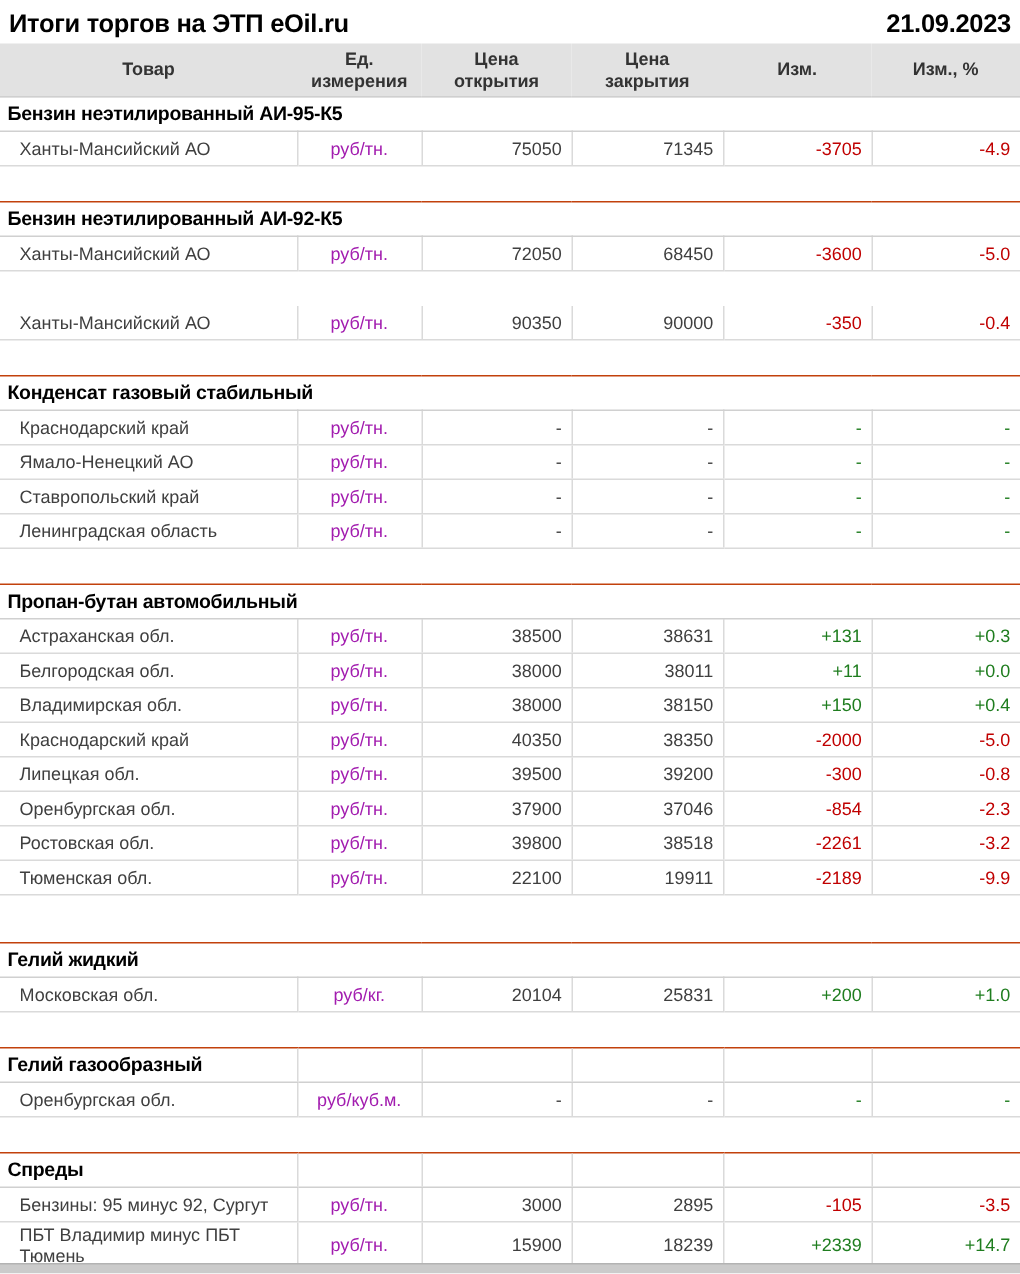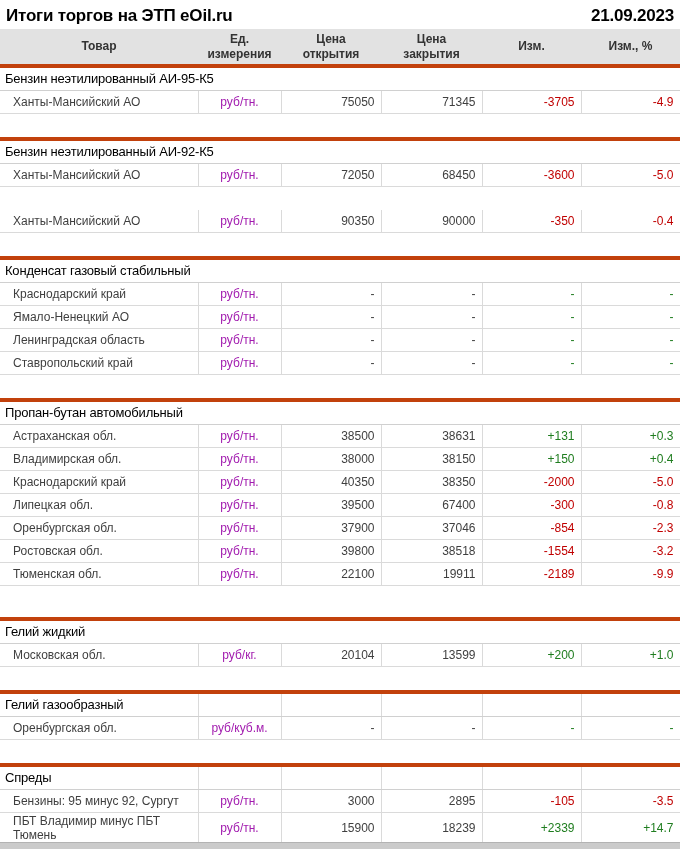--- a/index.html
+++ b/index.html
@@ -26,22 +26,22 @@
   td{font-size:12px;line-height:14px;height:20px;padding:1px 4px;vertical-align:middle;overflow:hidden;}
   tr.data td{border-bottom:1px solid var(--border);}
   tr.data td + td{border-left:1px solid var(--border);}
   tr.data td:last-child{border-right:1px solid var(--border);margin-left:36px;}
   td.c-product{text-align:left;padding-left:13px;}
   td.c-unit{text-align:center;color:#a21caf;}
   td.num{text-align:right;padding-right:6px;}
   td.neg{color:var(--neg);}
   td.pos{color:var(--pos);}
   tr.section td{
-    font-weight:normal;color:#000;font-size:13px;letter-spacing:-0.2px;
-    border-bottom:1px solid #d0d0d0;border-top:4px solid #c2410c;
+    font-weight:bold;color:#000;font-size:13px;letter-spacing:-0.2px;
+    border-bottom:1px solid #d0d0d0;border-top:1px solid #c2410c;
     padding-left:5px;height:20px;
   }
   tr.section.grid td + td{border-left:1px solid var(--border);}
   tr.section.grid td:last-child{border-right:1px solid var(--border);}
   tr.spacer td{height:23px;padding:0;border:none;}
   tr.spacer.big td{height:31px;}
   .bottombar{
     position:absolute;left:0;bottom:0;width:680px;height:6px;
     background:var(--bar);border-top:1px solid #b3b3b3;
   }
@@ -129,29 +129,29 @@
       </tr>
       <tr class="data">
         <td class="c-product">Ямало-Ненецкий АО</td>
         <td class="c-unit">руб/тн.</td>
         <td class="num">-</td>
         <td class="num">-</td>
         <td class="num pos">-</td>
         <td class="num pos">-</td>
       </tr>
       <tr class="data">
+        <td class="c-product">Ставропольский край</td>
+        <td class="c-unit">руб/тн.</td>
+        <td class="num">-</td>
+        <td class="num">-</td>
+        <td class="num pos">-</td>
+        <td class="num pos">-</td>
+      </tr>
+      <tr class="data">
         <td class="c-product">Ленинградская область</td>
-        <td class="c-unit">руб/тн.</td>
-        <td class="num">-</td>
-        <td class="num">-</td>
-        <td class="num pos">-</td>
-        <td class="num pos">-</td>
-      </tr>
-      <tr class="data">
-        <td class="c-product">Ставропольский край</td>
         <td class="c-unit">руб/тн.</td>
         <td class="num">-</td>
         <td class="num">-</td>
         <td class="num pos">-</td>
         <td class="num pos">-</td>
       </tr>
       <tr class="spacer">
         <td colspan="6"></td>
       </tr>
       <tr class="section">
@@ -159,78 +159,86 @@
       </tr>
       <tr class="data">
         <td class="c-product">Астраханская обл.</td>
         <td class="c-unit">руб/тн.</td>
         <td class="num">38500</td>
         <td class="num">38631</td>
         <td class="num pos">+131</td>
         <td class="num pos">+0.3</td>
       </tr>
       <tr class="data">
+        <td class="c-product">Белгородская обл.</td>
+        <td class="c-unit">руб/тн.</td>
+        <td class="num">38000</td>
+        <td class="num">38011</td>
+        <td class="num pos">+11</td>
+        <td class="num pos">+0.0</td>
+      </tr>
+      <tr class="data">
         <td class="c-product">Владимирская обл.</td>
         <td class="c-unit">руб/тн.</td>
         <td class="num">38000</td>
         <td class="num">38150</td>
         <td class="num pos">+150</td>
         <td class="num pos">+0.4</td>
       </tr>
       <tr class="data">
         <td class="c-product">Краснодарский край</td>
         <td class="c-unit">руб/тн.</td>
         <td class="num">40350</td>
         <td class="num">38350</td>
         <td class="num neg">-2000</td>
         <td class="num neg">-5.0</td>
       </tr>
       <tr class="data">
         <td class="c-product">Липецкая обл.</td>
         <td class="c-unit">руб/тн.</td>
         <td class="num">39500</td>
-        <td class="num">67400</td>
+        <td class="num">39200</td>
         <td class="num neg">-300</td>
         <td class="num neg">-0.8</td>
       </tr>
       <tr class="data">
         <td class="c-product">Оренбургская обл.</td>
         <td class="c-unit">руб/тн.</td>
         <td class="num">37900</td>
         <td class="num">37046</td>
         <td class="num neg">-854</td>
         <td class="num neg">-2.3</td>
       </tr>
       <tr class="data">
         <td class="c-product">Ростовская обл.</td>
         <td class="c-unit">руб/тн.</td>
         <td class="num">39800</td>
         <td class="num">38518</td>
-        <td class="num neg">-1554</td>
+        <td class="num neg">-2261</td>
         <td class="num neg">-3.2</td>
       </tr>
       <tr class="data">
         <td class="c-product">Тюменская обл.</td>
         <td class="c-unit">руб/тн.</td>
         <td class="num">22100</td>
         <td class="num">19911</td>
         <td class="num neg">-2189</td>
         <td class="num neg">-9.9</td>
       </tr>
       <tr class="spacer big">
         <td colspan="6"></td>
       </tr>
       <tr class="section">
         <td class="" colspan="6">Гелий жидкий</td>
       </tr>
       <tr class="data">
         <td class="c-product">Московская обл.</td>
         <td class="c-unit">руб/кг.</td>
         <td class="num">20104</td>
-        <td class="num">13599</td>
+        <td class="num">25831</td>
         <td class="num pos">+200</td>
         <td class="num pos">+1.0</td>
       </tr>
       <tr class="spacer">
         <td colspan="6"></td>
       </tr>
       <tr class="section grid">
         <td class="">Гелий газообразный</td>
         <td></td>
         <td></td>

